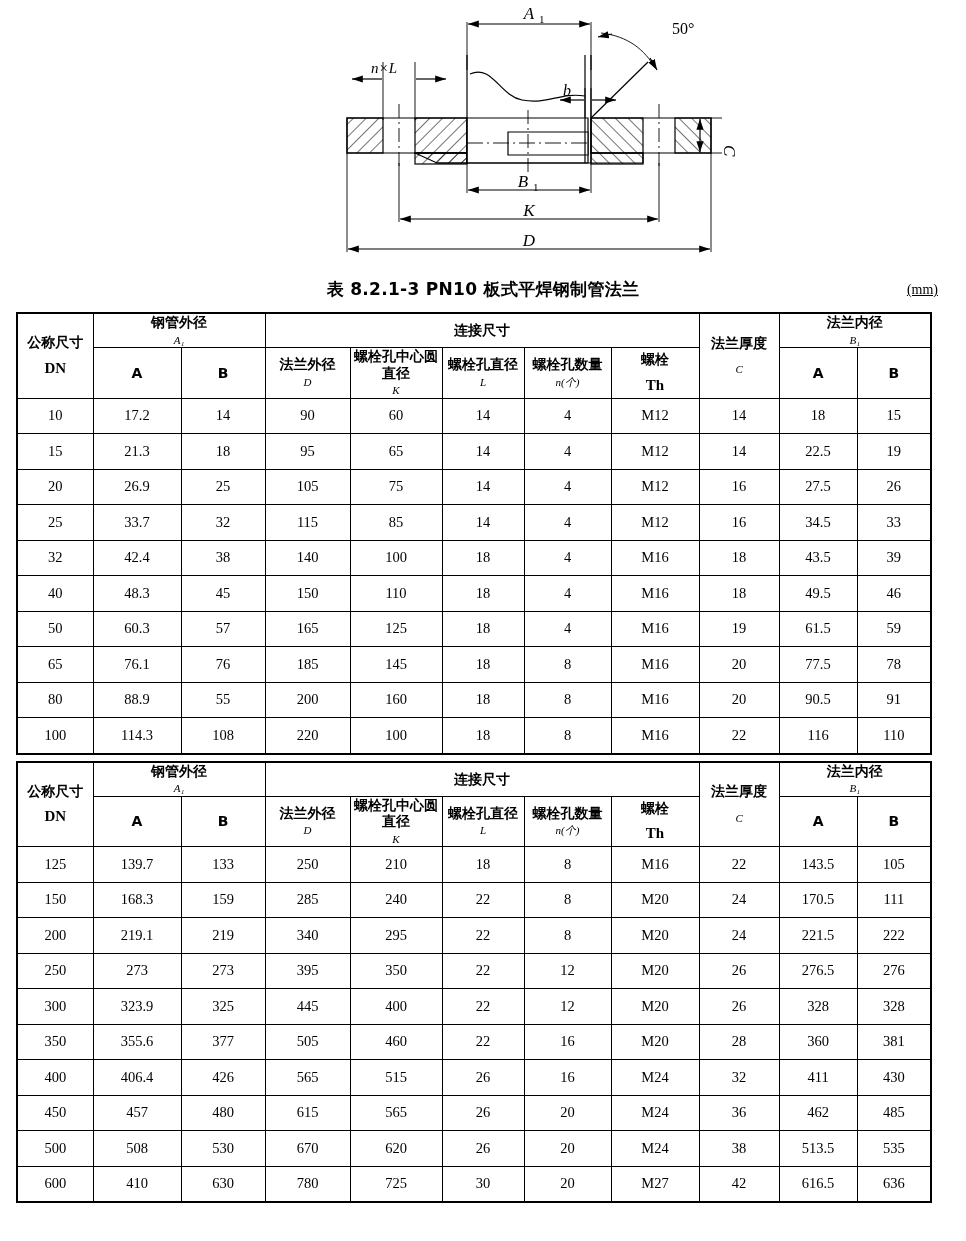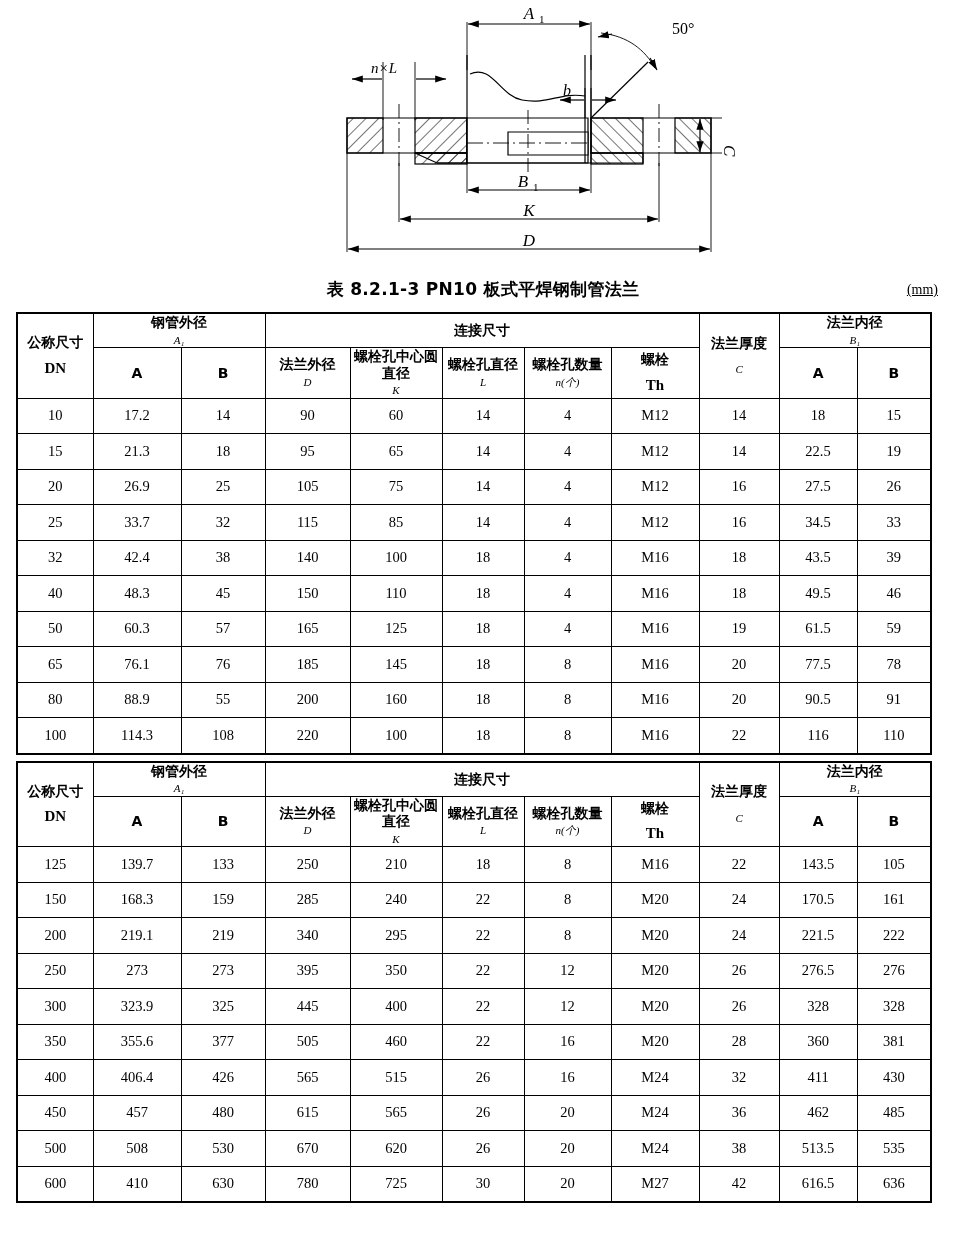--- a/index.html
+++ b/index.html
@@ -520,21 +520,21 @@
           <td>150</td>
           <td>168.3</td>
           <td>159</td>
           <td>285</td>
           <td>240</td>
           <td>22</td>
           <td>8</td>
           <td>M20</td>
           <td>24</td>
           <td>170.5</td>
-          <td>161</td>
+          <td>111</td>
         </tr>
         <tr>
           <td>200</td>
           <td>219.1</td>
           <td>219</td>
           <td>340</td>
           <td>295</td>
           <td>22</td>
           <td>8</td>
           <td>M20</td>

